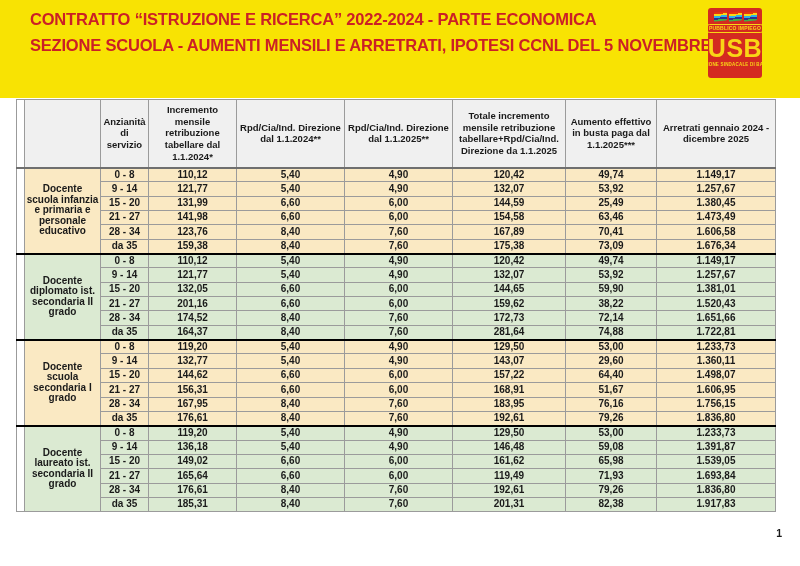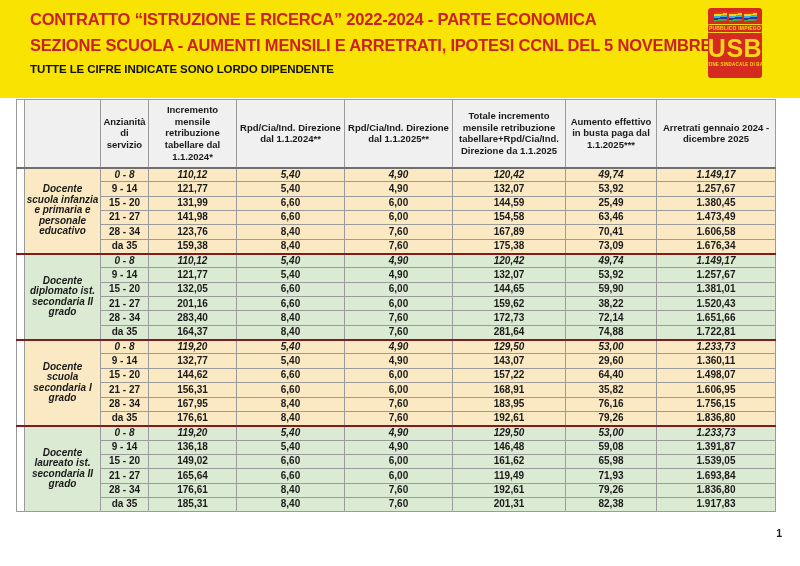--- a/index.html
+++ b/index.html
@@ -137,21 +137,21 @@
     font-weight: bold;
     line-height: 1.25;
     padding: 0 2px;
   }
   tr.cream td { background: #FAE9C3; }
   tr.green td { background: #DBEAD2; }
   tr.cream td.category-cell, tr.cream td.anz-cell { background: #FAE9C3; }
   tr.green td.category-cell, tr.green td.anz-cell { background: #DBEAD2; }
   tr.cream td.spacer-cell, tr.green td.spacer-cell { background: #ffffff; }
 
-  tr.group-start > td { border-top: 2px solid #7f1d1d; font-style: italic; }
+  tr.group-start > td { border-top: 2px solid #000000; }
   .salary thead tr > th { border-bottom: 2px solid #6f6f6f; }
 
   
   .page-number {
     position: absolute;
     top: 527px; left: 0;
     width: 782px;
     text-align: right;
     font-size: 10.5px;
     font-weight: bold;
@@ -159,21 +159,20 @@
   }
 </style>
 </head>
 <body>
 
 <div class="page">
 
   <div class="banner">
     <div class="title-line title-1">CONTRATTO “ISTRUZIONE E RICERCA” 2022-2024 - PARTE ECONOMICA</div>
     <div class="title-line title-2">SEZIONE SCUOLA - AUMENTI MENSILI E ARRETRATI, IPOTESI CCNL DEL 5 NOVEMBRE 2025</div>
-    <div class="subtitle">TUTTE LE CIFRE INDICATE SONO LORDO DIPENDENTE</div>
 
     <div class="usb-logo">
       <div class="logo-flags">
         <div class="flag"></div>
         <div class="flag"></div>
         <div class="flag"></div>
       </div>
       <div class="logo-badge">PUBBLICO IMPIEGO</div>
       <div class="logo-acronym">USB</div>
       <div class="logo-fullname">UNIONE SINDACALE DI BASE</div>
@@ -296,21 +295,21 @@
             <td class="anz-cell">21 - 27</td>
             <td>201,16</td>
             <td>6,60</td>
             <td>6,00</td>
             <td>159,62</td>
             <td>38,22</td>
             <td>1.520,43</td>
           </tr>
           <tr class="green">
             <td class="anz-cell">28 - 34</td>
-            <td>283,40</td>
+            <td>174,52</td>
             <td>8,40</td>
             <td>7,60</td>
             <td>172,73</td>
             <td>72,14</td>
             <td>1.651,66</td>
           </tr>
           <tr class="green">
             <td class="anz-cell">da 35</td>
             <td>164,37</td>
             <td>8,40</td>
@@ -347,21 +346,21 @@
             <td>157,22</td>
             <td>64,40</td>
             <td>1.498,07</td>
           </tr>
           <tr class="cream">
             <td class="anz-cell">21 - 27</td>
             <td>156,31</td>
             <td>6,60</td>
             <td>6,00</td>
             <td>168,91</td>
-            <td>35,82</td>
+            <td>51,67</td>
             <td>1.606,95</td>
           </tr>
           <tr class="cream">
             <td class="anz-cell">28 - 34</td>
             <td>167,95</td>
             <td>8,40</td>
             <td>7,60</td>
             <td>183,95</td>
             <td>76,16</td>
             <td>1.756,15</td>

